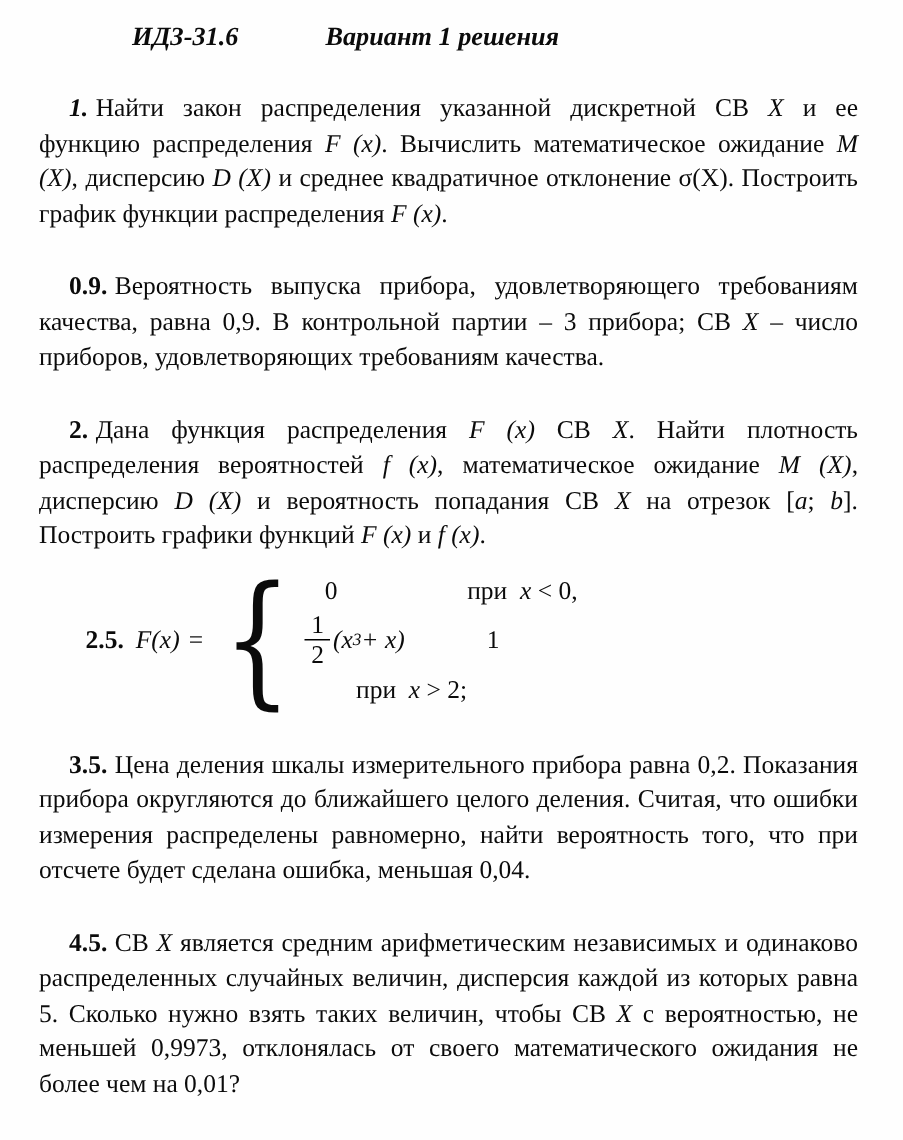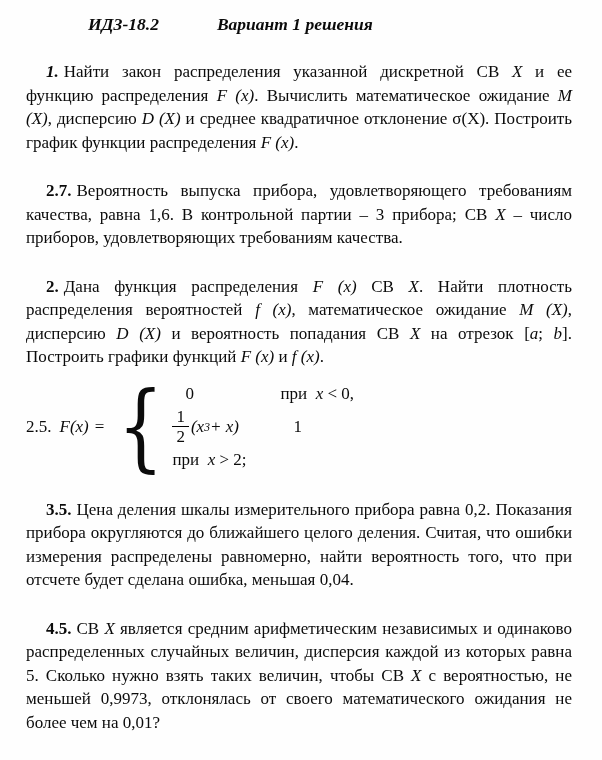--- a/index.html
+++ b/index.html
@@ -29,62 +29,62 @@
   }
   .num { font-weight:bold; margin-right:5px; }
   .num-it { font-weight:bold; font-style:italic; margin-right:5px; }
   .it { font-style:italic; }
 
   
   .formula {
     display:flex; align-items:center;
     margin:2px 0 14px 0;
   }
-  .f-num { font-weight:normal; margin-right:8px; }
+  .f-num { font-weight:bold; margin-right:8px;margin-left:31px; }
   .f-lhs { font-style:italic;text-align:right; }
   .f-eq  { margin:0 6px; }
   .brace {
     font-family:"DejaVu Serif", serif;
     font-size:96px; line-height:0.95; font-weight:400;
     transform:scaleX(0.75);
     margin:0 1px 0 0;
     user-select:none;
   }
   .f-rows {
     display:grid;
     grid-template-columns:108px auto;
     align-items:center;
   }
   .f-val { padding-left:13px; line-height:26px; }
-  .cond { white-space:pre; line-height:26px; }
+  .cond { white-space:pre; line-height:26px;text-align:right; }
   .f-expr { display:flex; align-items:center; line-height:40px; }
   .frac {
     display:inline-flex; flex-direction:column;
     text-align:center; margin-right:2px;
   }
   .frac .top { border-bottom:1.2px solid #000; padding:0 4px; line-height:1.15; }
   .frac .bot { line-height:1.15; }
   sup.s3 { font-size:11.5px; font-style:italic; vertical-align:super; line-height:0; }
 </style>
 </head>
 <body>
 
 <div class="page">
 
   <div class="title-row">
-    <span>ИДЗ-18.2</span>
+    <span>ИДЗ-31.6</span>
     <span>Вариант 1 решения</span>
   </div>
 
   <p class="para">
     <span class="num-it">1.</span><span>Найти закон распределения указанной дискретной СВ </span><span class="it">X</span><span> и ее функцию распределения </span><span class="it">F (x)</span><span>. Вычислить математическое ожидание </span><span class="it">M (X)</span><span>, дисперсию </span><span class="it">D (X)</span><span> и среднее квадратичное отклонение σ(X). Построить график функции распределения </span><span class="it">F (x)</span><span>.</span>
   </p>
 
   <p class="para">
-    <span class="num">2.7.</span><span>Вероятность выпуска прибора, удовлетворяющего требованиям качества, равна 1,6. В контрольной партии – 3 прибора; СВ </span><span class="it">X</span><span> – число приборов, удовлетворяющих требованиям качества.</span>
+    <span class="num">0.9.</span><span>Вероятность выпуска прибора, удовлетворяющего требованиям качества, равна 0,9. В контрольной партии – 3 прибора; СВ </span><span class="it">X</span><span> – число приборов, удовлетворяющих требованиям качества.</span>
   </p>
 
   <p class="para">
     <span class="num">2.</span><span>Дана функция распределения </span><span class="it">F (x)</span><span> СВ </span><span class="it">X</span><span>. Найти плотность распределения вероятностей </span><span class="it">f (x)</span><span>, математическое ожидание </span><span class="it">M (X)</span><span>, дисперсию </span><span class="it">D (X)</span><span> и вероятность попадания СВ </span><span class="it">X</span><span> на отрезок [</span><span class="it">a</span><span>; </span><span class="it">b</span><span>]. Построить графики функций </span><span class="it">F (x)</span><span> и </span><span class="it">f (x)</span><span>.</span>
   </p>
 
   <div class="formula">
     <span class="f-num">2.5.</span>
     <span class="f-lhs">F(x)</span>
     <span class="f-eq">=</span>

